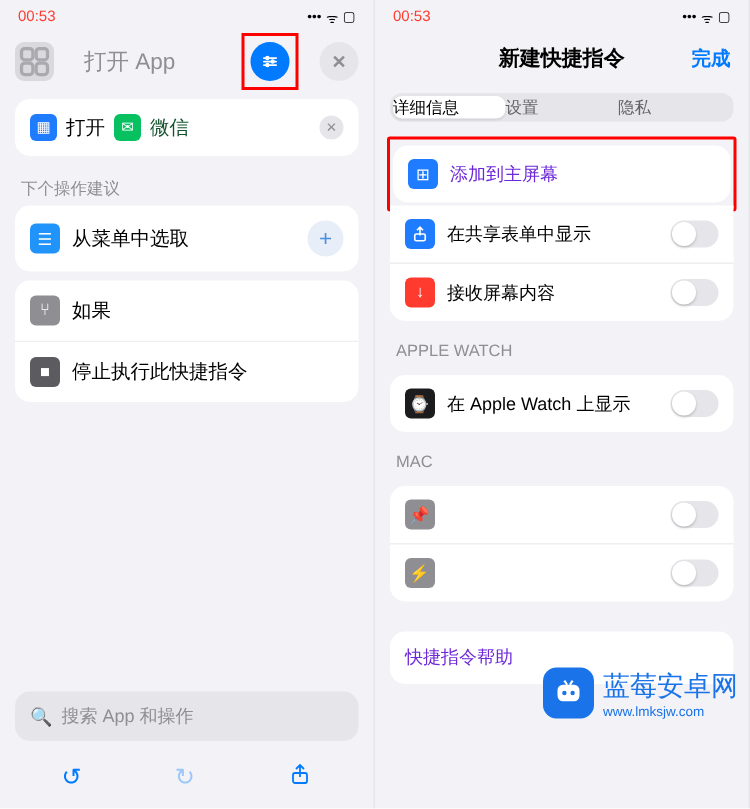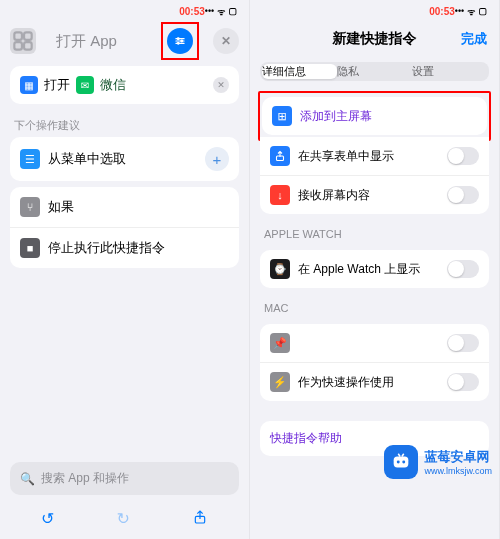--- a/index.html
+++ b/index.html
@@ -1,20 +1,20 @@
 <!DOCTYPE html>
 <html><head>
 <meta charset="utf-8">
 <style>
 *{margin:0;padding:0;box-sizing:border-box;font-family:-apple-system,"Helvetica Neue",sans-serif;-webkit-font-smoothing:antialiased}
 html,body{width:500px;height:539px;overflow:hidden;background:#fff}
 .wrap{display:flex;width:500px;height:539px;position:relative}
 .pane{width:250px;height:539px;background:#f2f2f7;display:flex;flex-direction:column;position:relative;border-right:1px solid #e5e5ea}
 .pane:last-child{border-right:none}
-.status{height:22px;display:flex;align-items:center;justify-content:flex-end;padding:0 12px;font-size:10px;font-weight:700}
+.status{height:22px;display:flex;align-items:center;justify-content:space-between;padding:0 12px;font-size:10px;font-weight:400}
 .status .time{color:#ff3b30}
 .status .ind{display:flex;gap:3px;align-items:center;font-size:9px}
 .hdr1{display:flex;align-items:center;gap:20px;padding:6px 10px}
 .app-icon{width:26px;height:26px;border-radius:6px;background:#d9d9de;display:flex;align-items:center;justify-content:center;color:#a9a9af;font-size:14px}
 .hdr1 .title{flex:1;color:#8e8e93;font-size:15px}
 .round{width:26px;height:26px;border-radius:50%;display:flex;align-items:center;justify-content:center}
 .blue-round{background:#007aff;color:#fff;position:relative}
 .blue-round svg{width:14px;height:14px}
 .redbox1{position:absolute;top:-6px;left:-6px;width:38px;height:38px;border:2px solid #ff0000;pointer-events:none}
 .grey-round{background:#e5e5ea;color:#8e8e93;font-size:12px;font-weight:600}
@@ -50,21 +50,21 @@
 .li .ic{flex-shrink:0}
 .ic-blue2{background:#1f7cff}
 .ic-dark{background:#1c1c1e}
 .ic-grey2{background:#8e8e93}
 .link{color:#6d28d9}
 .switch{margin-left:auto;width:32px;height:18px;border-radius:9px;background:#e5e5ea;position:relative}
 .switch::after{content:"";position:absolute;width:16px;height:16px;border-radius:50%;background:#fff;top:1px;left:1px;box-shadow:0 1px 2px rgba(0,0,0,0.2)}
 .wm{position:absolute;right:8px;bottom:60px;display:flex;align-items:center;gap:6px}
 .wm-ic{width:34px;height:34px;border-radius:9px;background:#1a73e8;display:flex;align-items:center;justify-content:center}
 .wm-ic svg{width:22px;height:22px}
-.wm-txt .t1{font-size:13px;font-weight:700;color:#1a73e8}
+.wm-txt .t1{font-size:18px;font-weight:400;color:#1a73e8}
 .wm-txt .t2{font-size:9px;color:#1a73e8}
 </style>
 </head>
 <body>
 
 <div class="wrap">
 
   <div class="pane">
     <div class="status">
       <span class="time">00:53</span>
@@ -148,22 +148,22 @@
         <span>ᯤ</span>
         <span>▢</span>
       </span>
     </div>
     <div class="hdr2">
       <span class="ttl">新建快捷指令</span>
       <span class="done">完成</span>
     </div>
     <div class="seg">
       <div class="active">详细信息</div>
+      <div>设置</div>
       <div>隐私</div>
-      <div>设置</div>
     </div>
 
     <div class="redbox2">
       <div class="list" style="margin:4px 2px">
         <div class="li">
           <div class="ic ic-blue2">⊞</div>
           <span class="link">添加到主屏幕</span>
         </div>
       </div>
     </div>
@@ -195,21 +195,20 @@
     </div>
 
     <div class="sect">MAC</div>
     <div class="list">
       <div class="li">
         <div class="ic ic-grey2">📌</div>
         <div class="switch"></div>
       </div>
       <div class="li">
         <div class="ic ic-grey2">⚡</div>
-        <span>作为快速操作使用</span>
         <div class="switch"></div>
       </div>
     </div>
 
     <div class="list" style="margin-top:14px">
       <div class="li">
         <span class="link">快捷指令帮助</span>
       </div>
     </div>
   </div>

